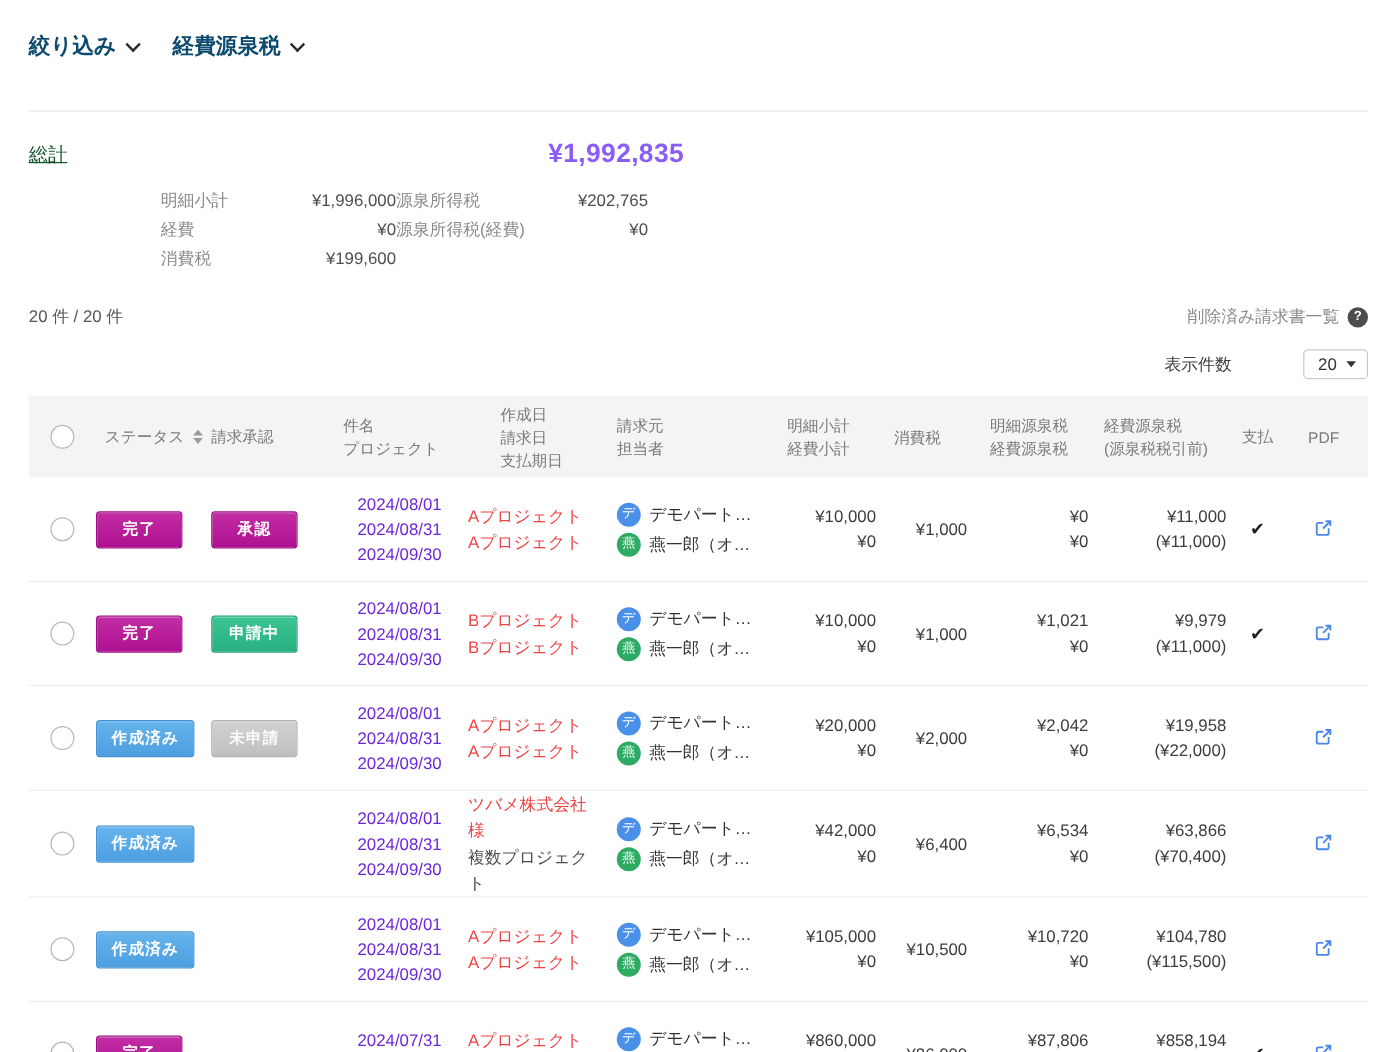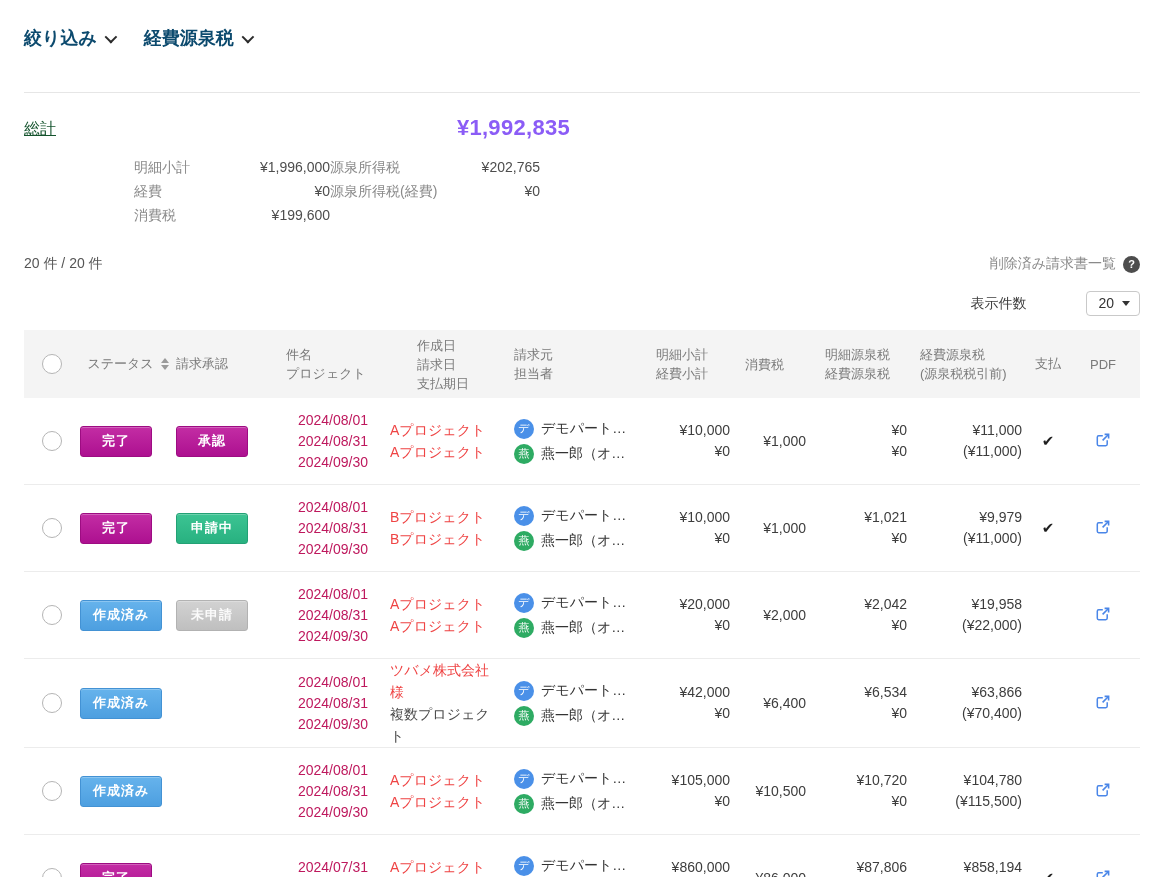--- a/index.html
+++ b/index.html
@@ -76,21 +76,21 @@
 
   .badge { display:inline-block; min-width:72px; padding:5px 12px 6px; border-radius:3px; text-align:center;
            color:#fff; font-size:13px; font-weight:bold; letter-spacing:1px;
            box-shadow:inset 0 1px 0 rgba(255,255,255,.25); }
   .badge--magenta { background:linear-gradient(180deg,#c32da4,#ad1090); border:1px solid #9d0c82; }
   .badge--green   { background:linear-gradient(180deg,#3cc493,#28b180); border:1px solid #23a175; }
   .badge--blue    { background:linear-gradient(180deg,#66b3ec,#4d9fe0); border:1px solid #4392d4; }
   .badge--gray    { background:linear-gradient(180deg,#d2d2d2,#bfbfbf); border:1px solid #b2b2b2; color:#fafafa; }
 
   .link { color:#ef4444; cursor:pointer; text-decoration:none; }
-  .date-line { color:#be185d; cursor:pointer; }
+  .date-line { color:#6d28d9; cursor:pointer; }
   .plain-line { color:#4d4d4d; }
   .contact-line { display:flex; align-items:center; gap:7px; line-height:25px; color:#333; }
   .avatar { width:20px; height:20px; border-radius:50%; color:#fff; font-size:11px; flex:none;
             display:flex; align-items:center; justify-content:center; }
   .money { color:#3d3d3d; }
   .checkmark { color:#1f1f1f; font-size:15px; font-weight:bold; }
   .pdf-btn { display:inline-block; cursor:pointer; line-height:0; }
 </style>
 </head>
 <body>

